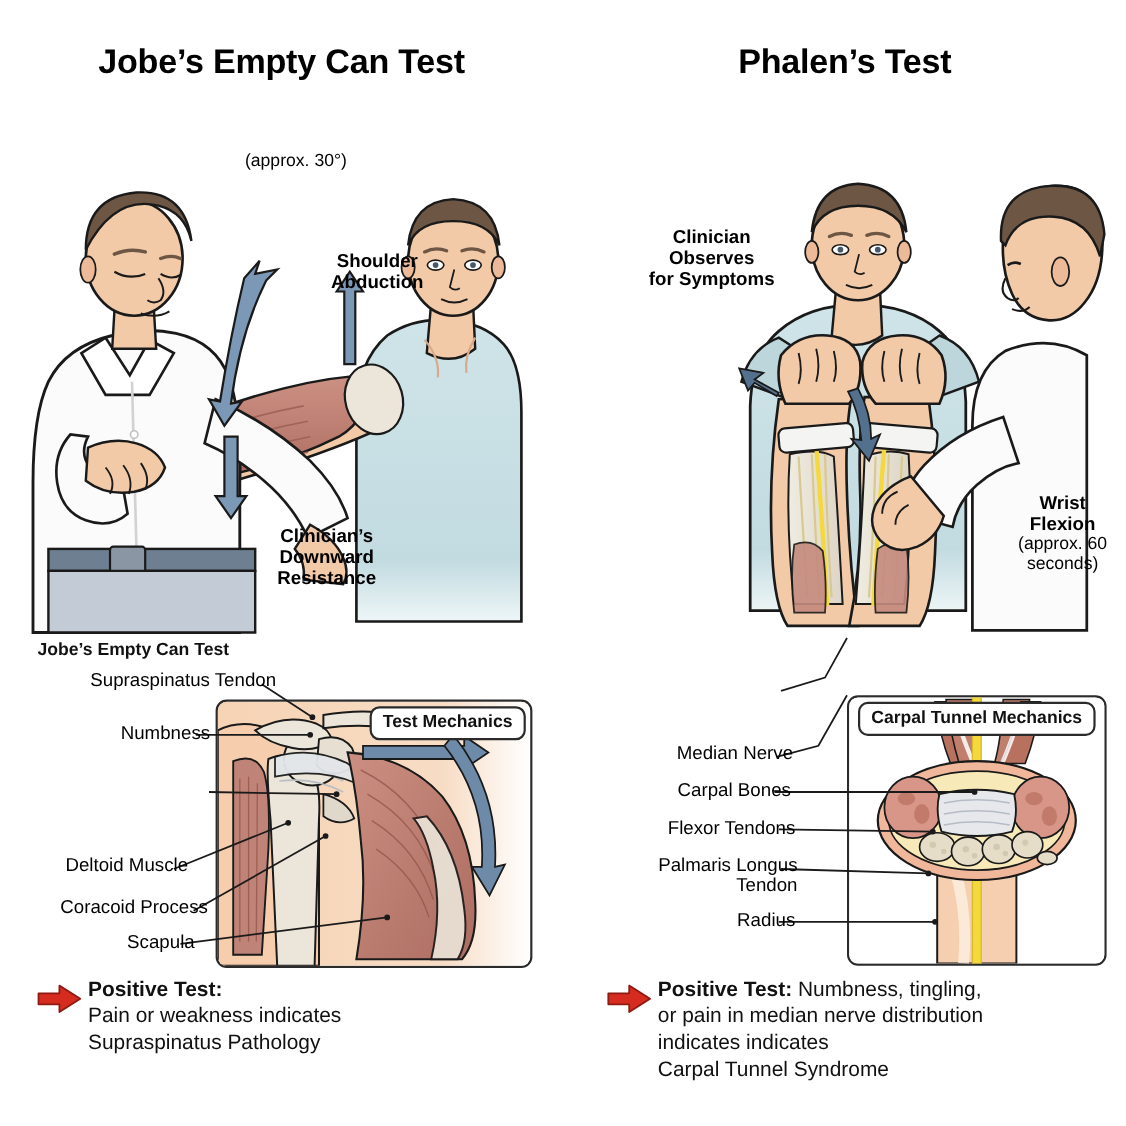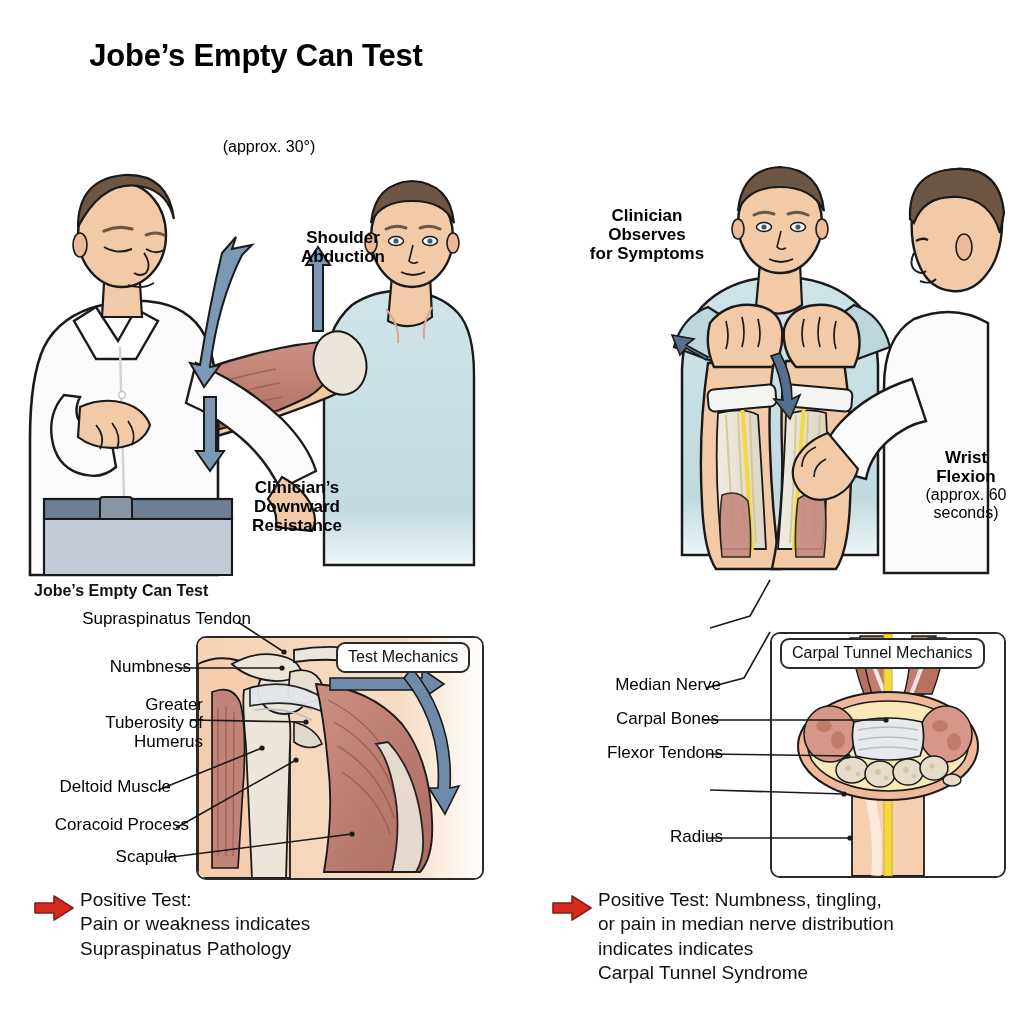--- a/index.html
+++ b/index.html
@@ -46,21 +46,21 @@
     padding-left: 17px;
   }
   .leader-label.right { text-align: right; }
 
   
   .chip {
     position: absolute;
     background: #fff;
     border: 2px solid #2b2b2b;
     border-radius: 9px;
-    font-size: 16px; font-weight: normal;
+    font-size: 16px; font-weight: bold;
     padding: 4px 10px 5px 10px;
     white-space: nowrap;
     z-index: 6;
   }
 
   
   .inset-frame {
     position: absolute;
     border: 2px solid #2b2b2b;
     border-radius: 10px;
@@ -68,21 +68,21 @@
     overflow: hidden;
   }
 
   
   .conclusion { position: absolute; }
   .conclusion .txt {
     position: absolute; left: 46px; top: -4px;
     font-size: 19px; line-height: 1.28;
     color: #111; white-space: pre-wrap;
   }
-  .conclusion .txt b { font-weight: normal; text-align: center; }
+  .conclusion .txt b { font-weight: bold; text-align: center; }
   .arrow-bullet { position: absolute; left: 0; top: 3px; width: 40px; height: 26px; }
 
   svg { display: block; overflow: visible; }
   .ln { stroke: #1a1a1a; stroke-width: 1.6; fill: none; }
   .dot { fill: #1a1a1a; }
 </style>
 </head>
 <body>
 
 <div id="board">
@@ -300,39 +300,37 @@
         <circle cx="282" cy="68" r="2.6"></circle>
         <circle cx="306" cy="122" r="2.6"></circle>
         <circle cx="262" cy="148" r="2.6"></circle>
         <circle cx="296" cy="160" r="2.6"></circle>
         <circle cx="352" cy="234" r="2.6"></circle>
       </g>
     </svg>
 
     <div class="leader-label right" style="left:0; top:610px; width:234px;">Supraspinatus Tendon</div>
     <div class="leader-label right" style="left:0; top:658px; width:174px;">Numbness</div>
-    <div class="leader-label right" style="left:0; top:696px; width:186px;">Greater
-Tuberosity of
-Humerus</div>
     <div class="leader-label right" style="left:0; top:778px; width:154px;">Deltoid Muscle</div>
     <div class="leader-label right" style="left:0; top:816px; width:172px;">Coracoid Process</div>
     <div class="leader-label right" style="left:0; top:848px; width:160px;">Scapula</div>
 
     <div class="conclusion" style="left:34px; top:892px; width:450px;">
       <svg class="arrow-bullet" viewBox="0 0 40 26">
         <path d="M1 8 L20 8 L20 1 L39 13 L20 25 L20 18 L1 18 Z" fill="#d62b1f" stroke="#8e1a12" stroke-width="1.6" stroke-linejoin="round"></path>
       </svg>
       <div class="txt"><b>Positive Test:</b><span>
 Pain or weakness indicates
 Supraspinatus Pathology</span></div>
     </div>
   </div>
 
   <div class="panel" style="left:512px; top:0; width:512px; height:1024px;">
 
+    <div class="main-title" style="left:0; top:38px; width:512px;">Phalen’s Test</div>
 
     <svg style="position:absolute; left:0; top:95px;" width="512" height="480" viewBox="0 0 512 480">
       <defs>
         <linearGradient id="tankGradR" x1="0" y1="0" x2="0" y2="1">
           <stop offset="0%" stop-color="#cfe4e8"></stop>
           <stop offset="80%" stop-color="#c2dbe1"></stop>
           <stop offset="100%" stop-color="#edf5f6"></stop>
         </linearGradient>
         <linearGradient id="foreBone" x1="0" y1="0" x2="1" y2="0">
           <stop offset="0%" stop-color="#f0ece1"></stop>
@@ -520,20 +518,22 @@
         <circle cx="374" cy="160" r="2.6"></circle>
         <circle cx="336" cy="196" r="2.6"></circle>
         <circle cx="332" cy="234" r="2.6"></circle>
         <circle cx="338" cy="278" r="2.6"></circle>
       </g>
     </svg>
 
     <div class="leader-label right" style="left:0; top:676px; width:192px;">Median Nerve</div>
     <div class="leader-label right" style="left:0; top:710px; width:190px;">Carpal Bones</div>
     <div class="leader-label right" style="left:0; top:744px; width:194px;">Flexor Tendons</div>
+    <div class="leader-label right" style="left:0; top:778px; width:196px;">Palmaris Longus
+Tendon</div>
     <div class="leader-label right" style="left:0; top:828px; width:194px;">Radius</div>
 
     <div class="conclusion" style="left:40px; top:892px; width:460px;">
       <svg class="arrow-bullet" viewBox="0 0 40 26">
         <path d="M1 8 L20 8 L20 1 L39 13 L20 25 L20 18 L1 18 Z" fill="#d62b1f" stroke="#8e1a12" stroke-width="1.6" stroke-linejoin="round"></path>
       </svg>
       <div class="txt"><b>Positive Test:</b><span> Numbness, tingling,
 or pain in median nerve distribution
 indicates indicates
 Carpal Tunnel Syndrome</span></div>

